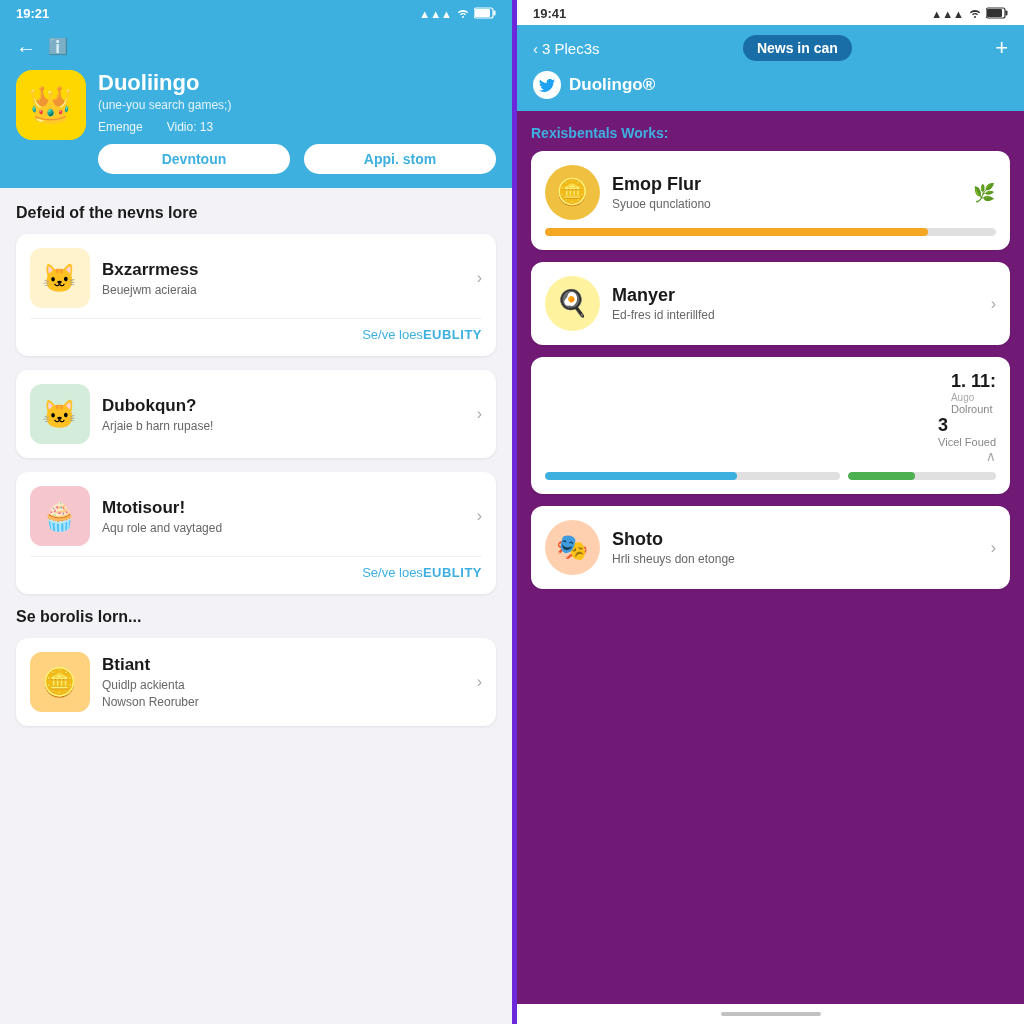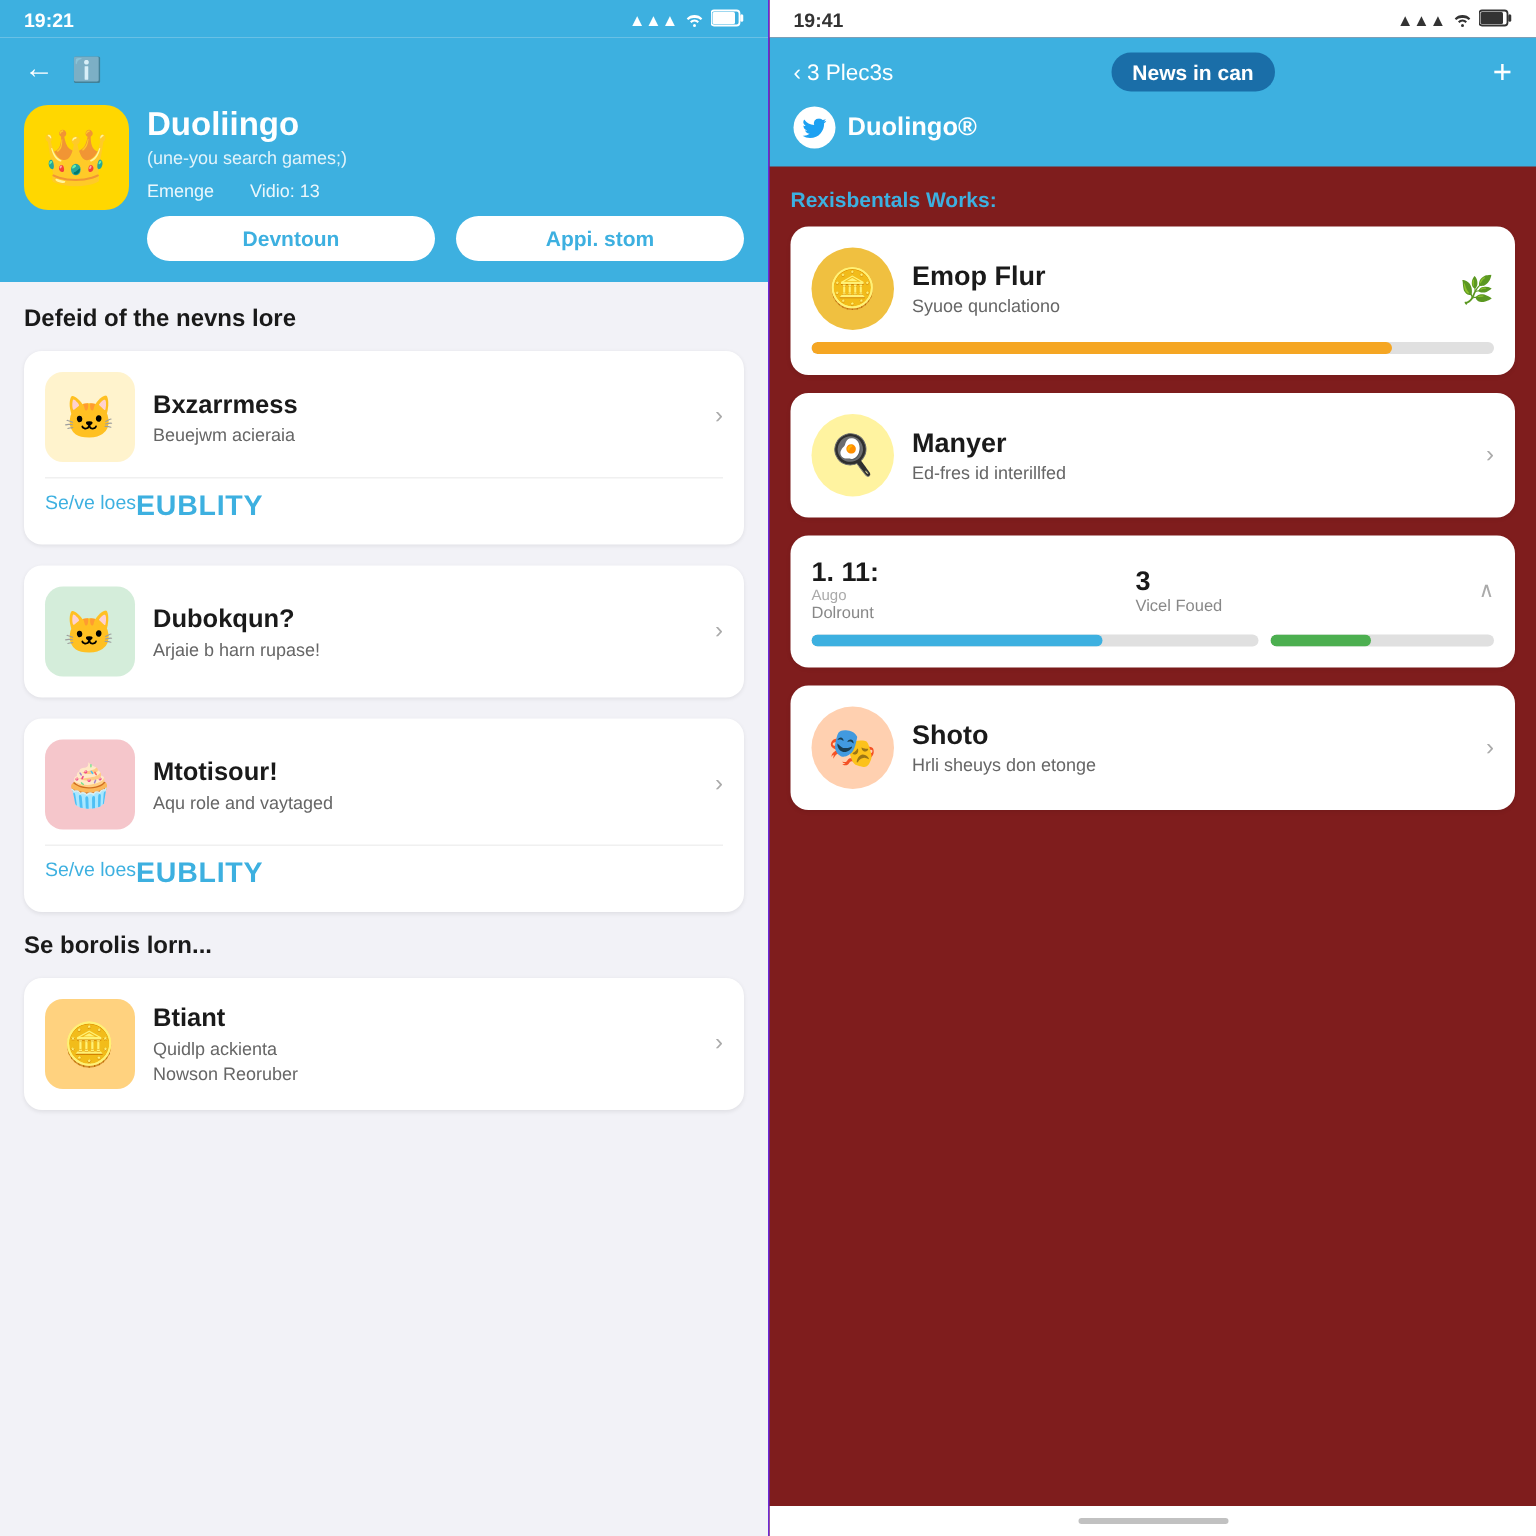--- a/index.html
+++ b/index.html
@@ -20,22 +20,22 @@
       flex-direction: column;
       overflow: hidden;
       position: relative;
     }
 
     
     .phone-left {
       background: #f2f2f7;
     }
     .phone-right {
-      background: #7f1d1d;
-      border-left: 1px solid #6d28d9;
+      background: #701a75;
+      border-left: 5px solid #6d28d9;
     }
 
     
     .status-bar {
       background: #3db0e0;
       display: flex;
       justify-content: space-between;
       align-items: center;
       padding: 6px 16px 4px;
       color: white;
@@ -194,32 +194,32 @@
       font-size: 12px;
       color: #666;
       margin-top: 3px;
     }
     .card-chevron {
       font-size: 16px;
       color: #aaa;
     }
     .card-footer {
       display: flex;
-      justify-content: flex-start;
+      justify-content: flex-end;
       margin-top: 10px;
       padding-top: 8px;
       border-top: 1px solid #f0f0f0;
     }
     .card-link {
       font-size: 13px;
       color: #3db0e0;
       font-weight: 500;
     }
     .card-badge {
-      font-size: 19px;
+      font-size: 13px;
       color: #3db0e0;
       font-weight: 700;
       letter-spacing: 0.5px;
     }
 
     
     .status-bar-right {
       background: white;
       display: flex;
       justify-content: space-between;
@@ -559,21 +559,21 @@
         <div class="right-card-icon right-card-icon-2" style="background:#fff3a0;">🍳</div>
         <div class="card-text">
           <div class="right-card-name">Manyer</div>
           <div class="right-card-sub">Ed-fres id interillfed</div>
         </div>
         <span class="card-chevron">›</span>
       </div>
     </div>
 
     <div class="right-card">
-      <div style="display:flex; justify-content:space-between; align-items:center; margin-bottom:8px;">
+      <div style="display:flex; justify-content:space-between; align-items:flex-end; margin-bottom:8px;flex-direction:column;">
         <div>
           <div class="stat-value">1. 11:</div>
           <div class="stat-label" style="font-size:10px;color:#aaa;">Augo</div>
           <div class="stat-label">Dolrount</div>
         </div>
         <div>
           <div class="stat-value">3</div>
           <div class="stat-label">Vicel Foued</div>
         </div>
         <span class="chevron-up">∧</span>

